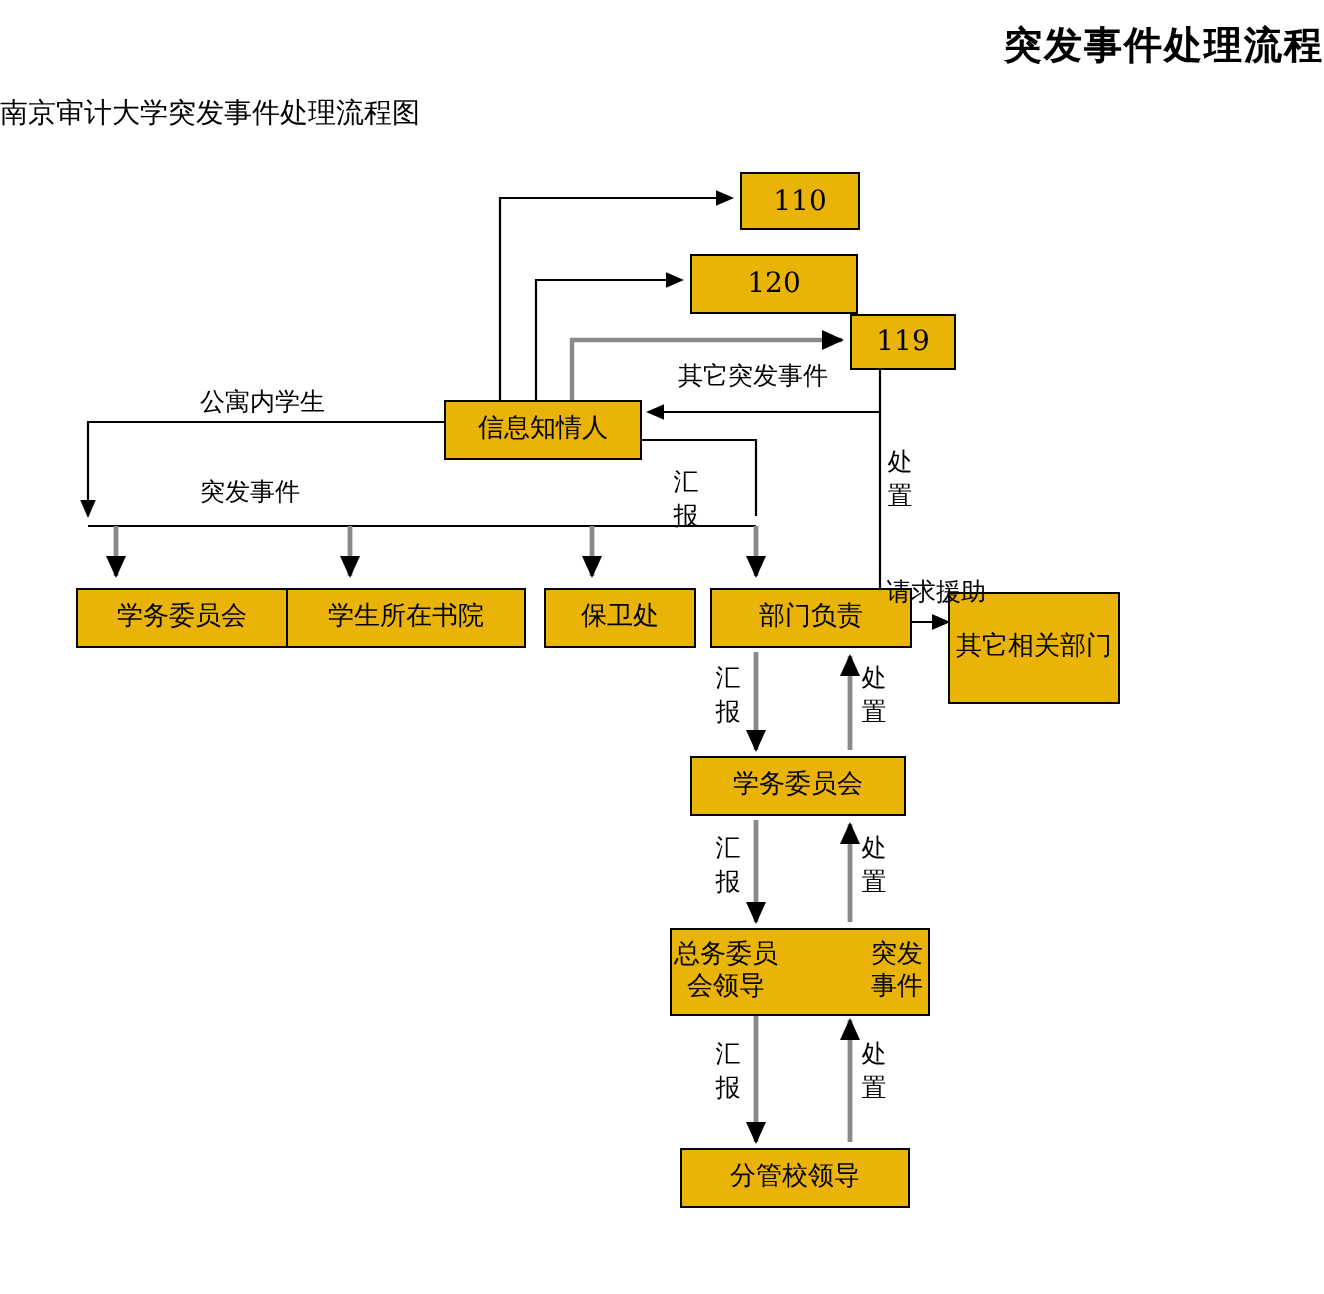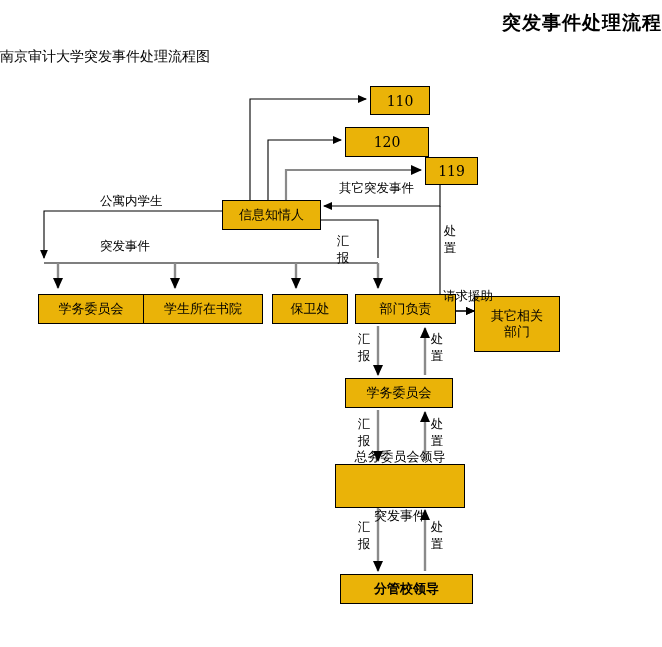--- a/index.html
+++ b/index.html
@@ -28,21 +28,21 @@
   .box{
     position:absolute;border:1px solid #000;background:#eab308;
     display:flex;align-items:center;justify-content:center;
     font-size:13px;line-height:16px;text-align:center;
     box-sizing:border-box;
   }
   .box.num{
     font-family:"DejaVu Serif","Liberation Serif",serif;
     font-size:14px;
   }
-  .box.two{flex-direction:column;}
+  .box.two{flex-direction:row;}
 
   .lbl{
     position:absolute;font-size:12.5px;line-height:15px;
     white-space:pre;text-align:left;
   }
   .vlbl{
     position:absolute;font-size:12.5px;line-height:17px;
     width:14px;text-align:center;
   }
 </style>
@@ -130,21 +130,21 @@
     <span>部门</span>
   </div>
 
   <div class="box" style="left:345px;top:378px;width:108px;height:30px;">学务委员会</div>
 
   <div class="box two" style="left:335px;top:464px;width:130px;height:44px;gap:43px;">
     <span>总务委员会领导</span>
     <span>突发事件</span>
   </div>
 
-  <div class="box" style="left:340px;top:574px;width:133px;height:30px;font-weight:bold;">分管校领导</div>
+  <div class="box" style="left:340px;top:574px;width:115px;height:30px;">分管校领导</div>
 
   <div class="lbl" style="left:100px;top:163px;width:120px;">
     <div>公寓内学生</div>
     <div>突发事件</div>
   </div>
 
   <div class="lbl" style="left:339px;top:180px;width:96px;">其它突发事件</div>
 
   <div class="lbl" style="left:443px;top:288px;width:70px;">请求援助</div>
 

